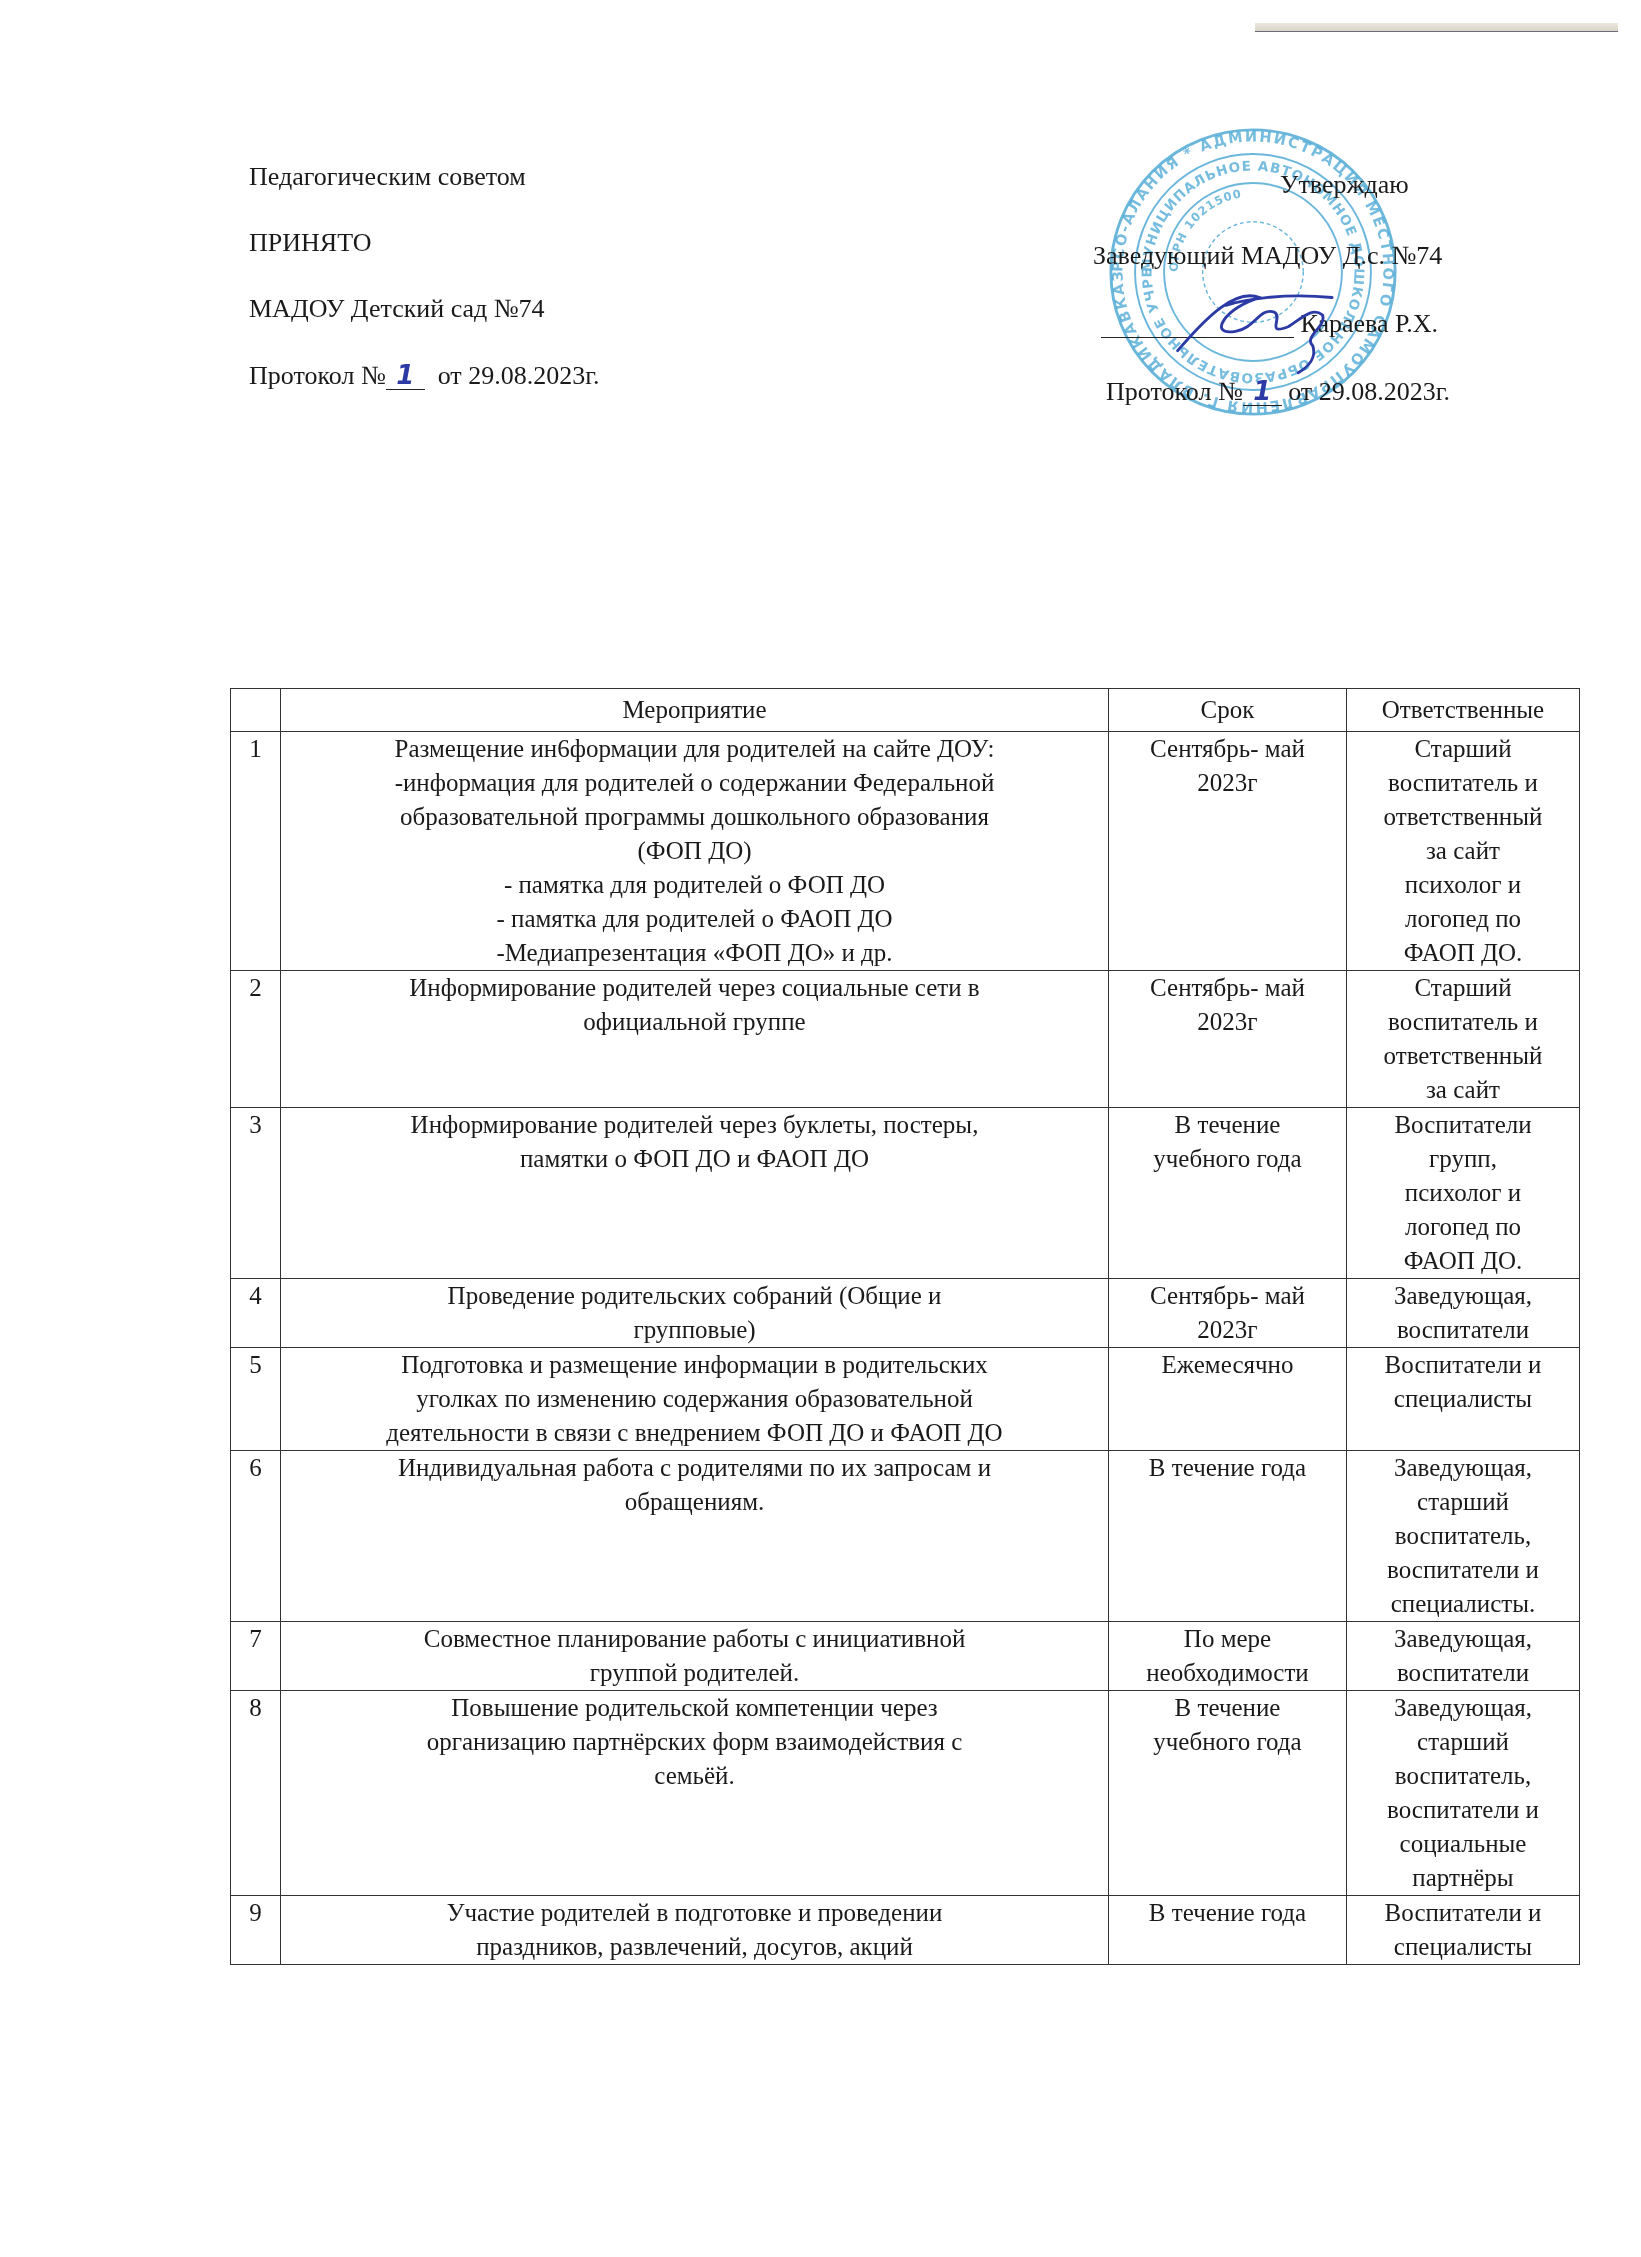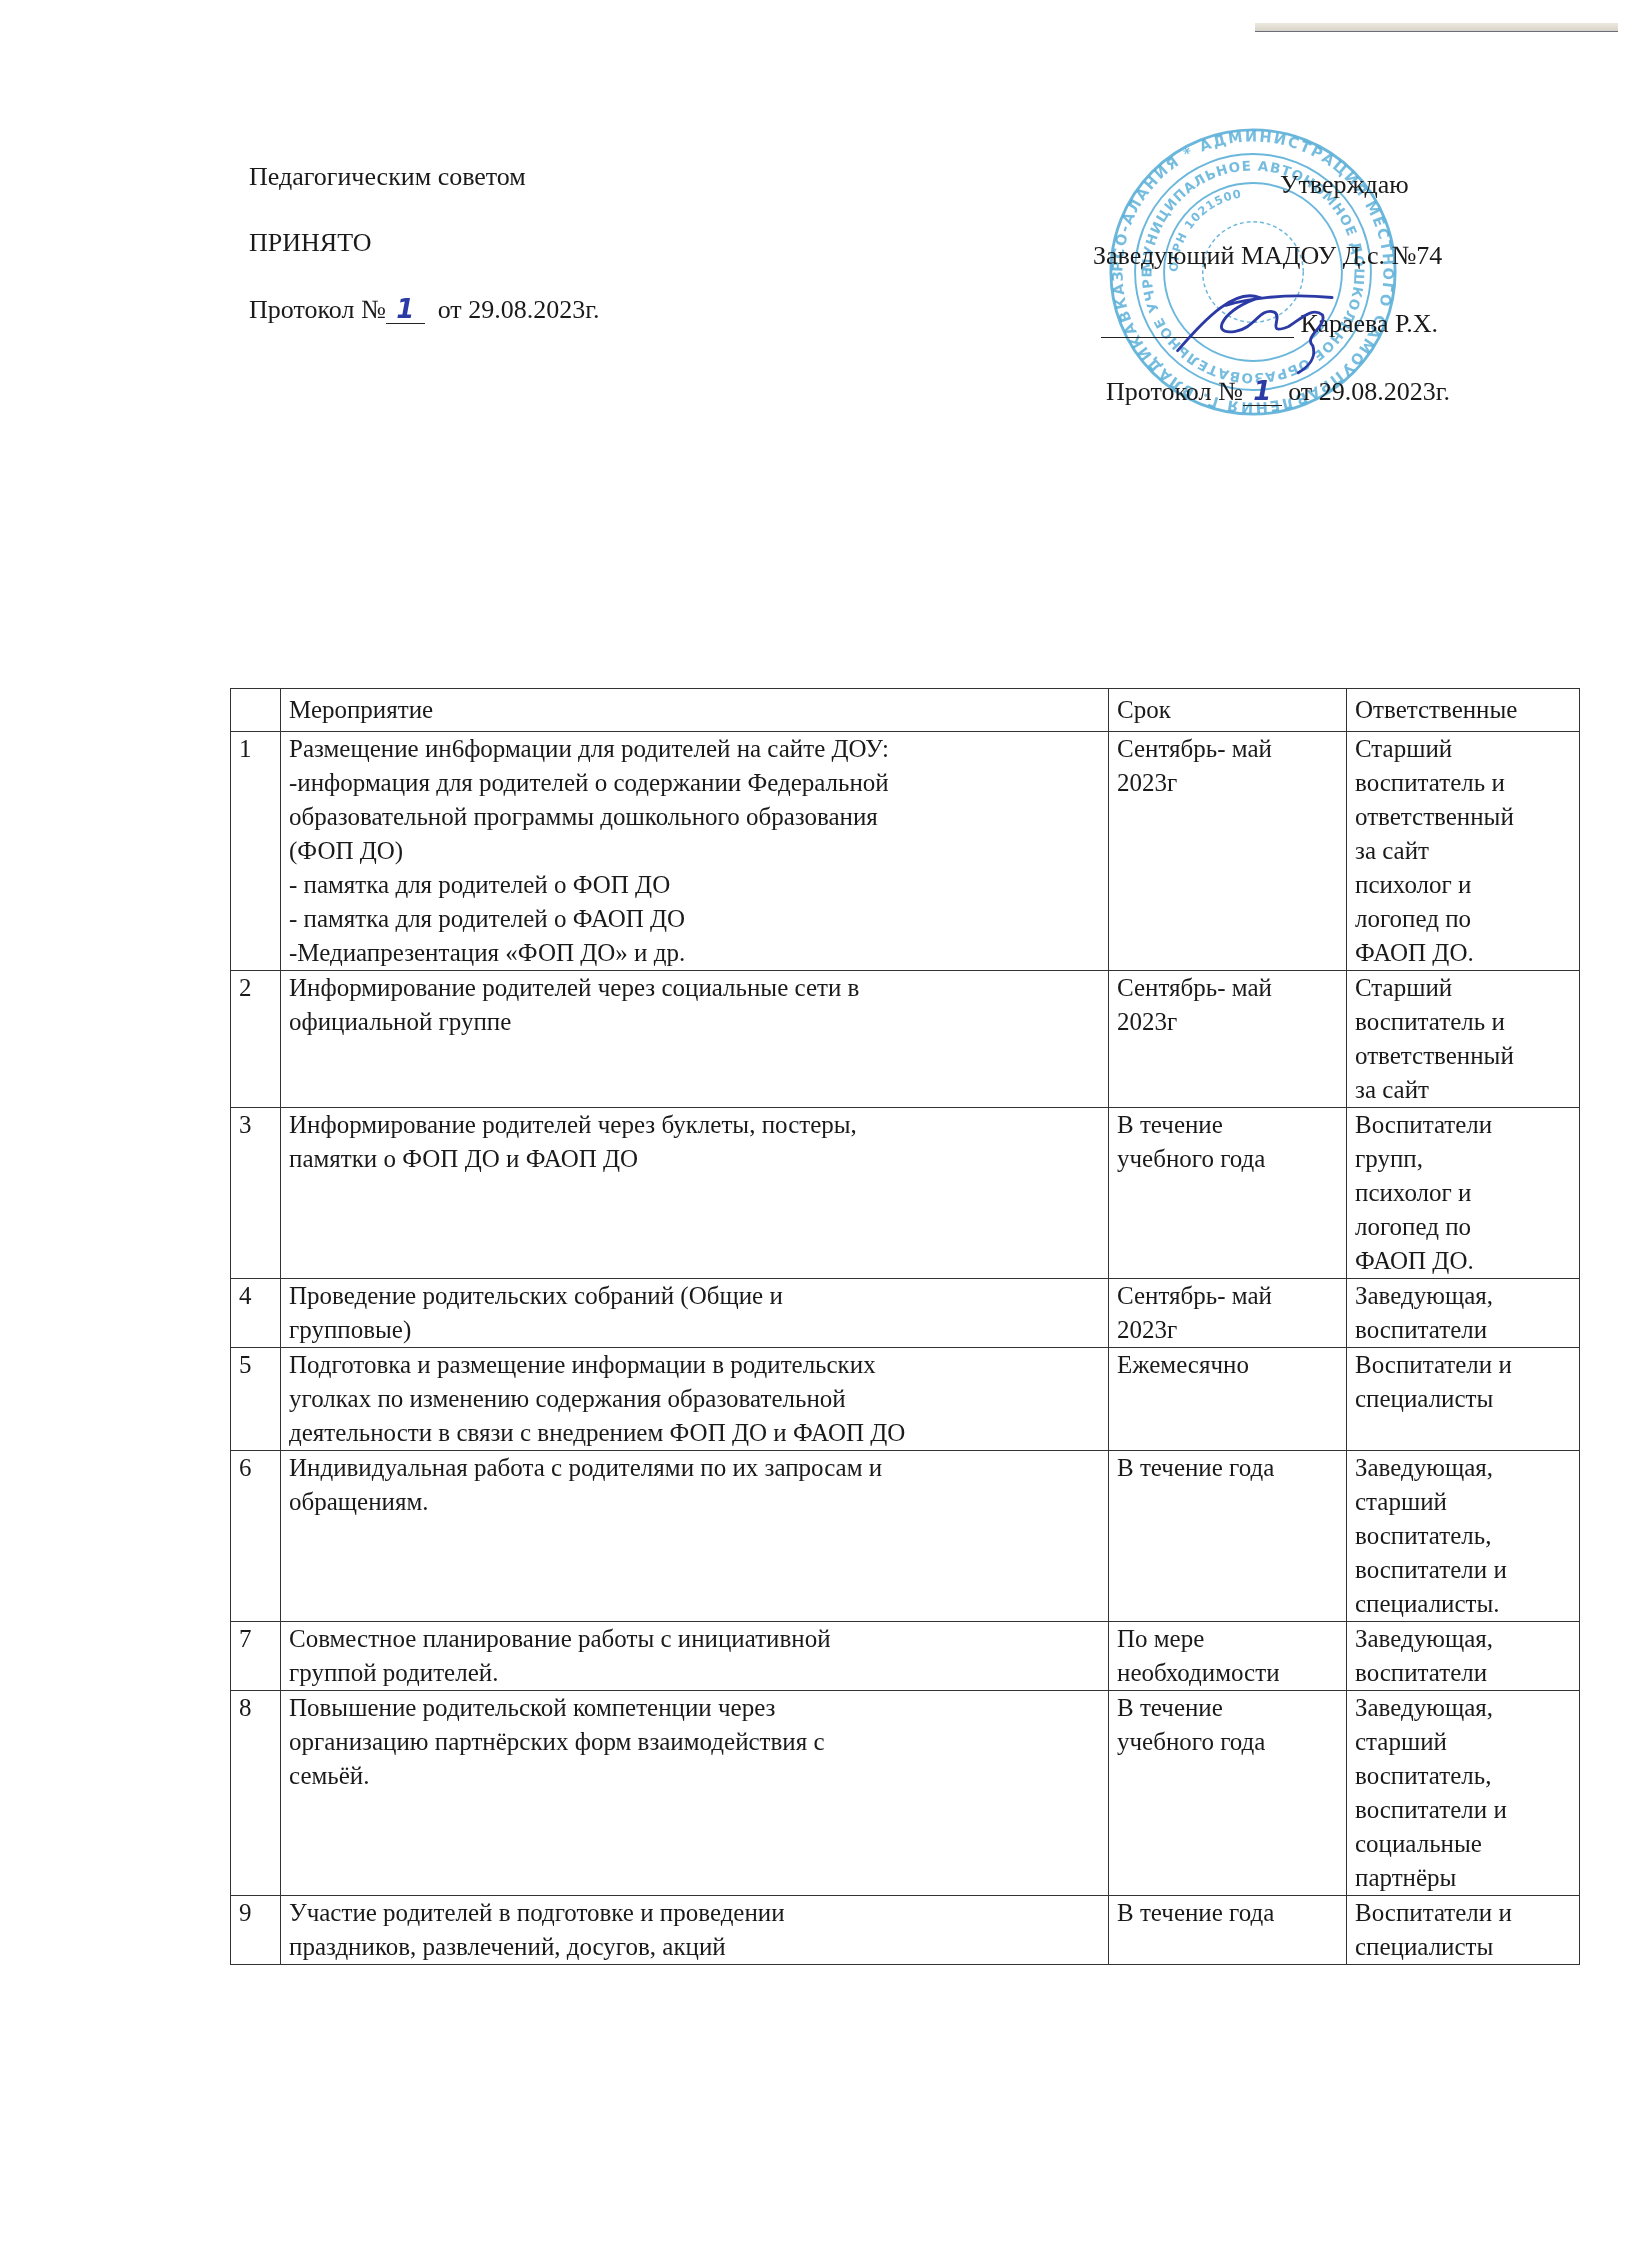--- a/index.html
+++ b/index.html
@@ -32,40 +32,41 @@
     text-align: center; font-weight: bold; font-size: 28px; line-height: 37px;
     font-family: "Liberation Serif", serif; letter-spacing: -0.3px;
   }
 
   table.plan {
     position: absolute; left: 230px; top: 688px; width: 1349px;
     border-collapse: collapse; table-layout: fixed;
     font-size: 25px; line-height: 34px;
   }
   table.plan td, table.plan th {
-    border: 1.4px solid #333; vertical-align: top; text-align: left;
+    border: 1.4px solid #333; vertical-align: top; text-align: center;
     padding: 0 8px; font-weight: normal;
   }
   table.plan th { height: 42px; vertical-align: middle; }
   col.c-num { width: 50px; }
   col.c-event { width: 828px; }
   col.c-deadline { width: 238px; }
   col.c-resp { width: 233px; }
   td.num { text-align: left; padding-left: 9.7px; }
   td.event div, td.resp div, td.deadline div { white-space: nowrap; }
   td.mid { vertical-align: middle; }
 </style>
 </head>
 <body>
 
 <div class="scan-edge"></div>
 
 <div class="block left-block">
   <div>Педагогическим советом</div>
   <div>ПРИНЯТО</div>
+  <div>МАДОУ Детский сад №74</div>
   <div>
     <span>Протокол №</span><span class="blank"><span class="hand">1</span></span>&nbsp;
     <span>от 29.08.2023г.</span>
   </div>
 </div>
 
 <svg class="stamp" viewBox="0 0 300 300">
   <defs>
     <path id="outerArc" d="M150,150 m-135,0 a135,135 0 1,1 270,0 a135,135 0 1,1 -270,0"></path>
     <path id="innerArc" d="M150,150 m-105,0 a105,105 0 1,1 210,0 a105,105 0 1,1 -210,0"></path>

